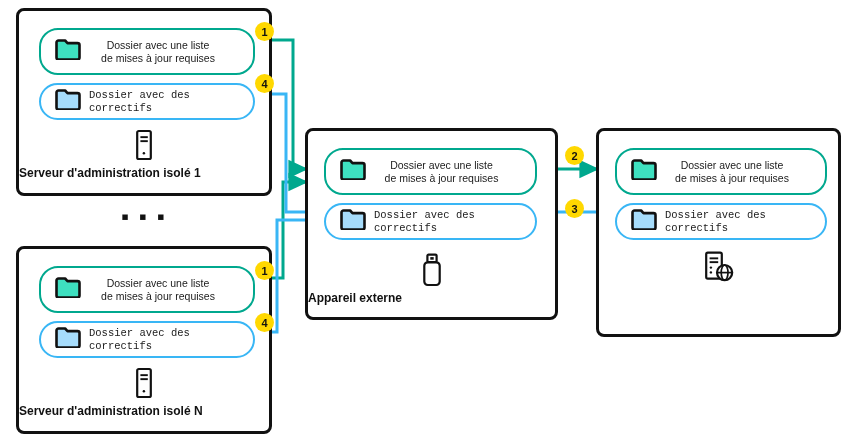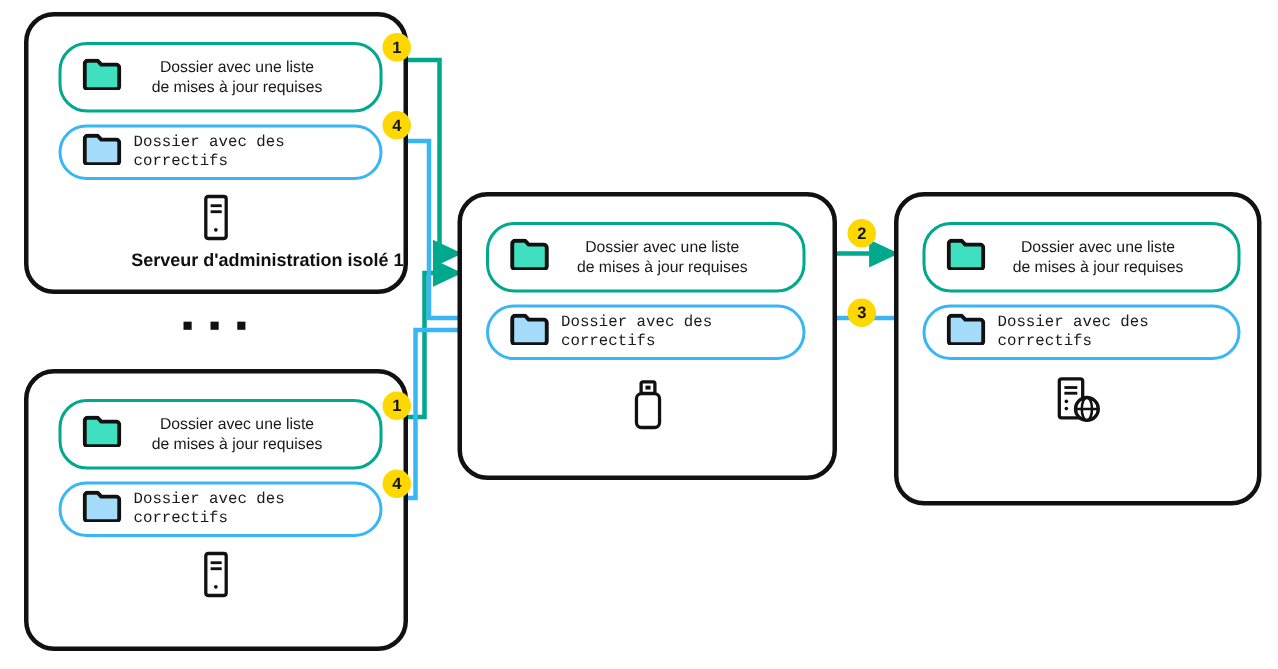--- a/index.html
+++ b/index.html
@@ -18,21 +18,21 @@
     position: absolute;
     left: 0; top: 0;
     width: 852px;
     height: 446px;
   }
   
   .panel {
     position: absolute;
     box-sizing: border-box;
     border: 3px solid #111111;
-    border-radius: 20px;
+    border-radius: 8px;
     background: #ffffff;
   }
   #panel-iso1   { left: 16px;  top: 8px;   width: 256px; height: 188px; }
   #panel-isoN   { left: 16px;  top: 246px; width: 256px; height: 188px; }
   #panel-ext    { left: 305px; top: 128px; width: 253px; height: 192px; }
   #panel-net    { left: 596px; top: 128px; width: 245px; height: 209px; }
 
   
   .frow {
     position: absolute;
@@ -73,21 +73,21 @@
   
   .devicon {
     position: absolute;
     left: 0; right: 0;
     display: flex;
     justify-content: center;
   }
   .caption {
     position: absolute;
     left: 0; right: 0;
-    text-align: right;
+    text-align: left;
     font-size: 12px;
     font-weight: bold;
     color: #111111;
     line-height: 15px;
     white-space: pre-line;
   }
 
   
   #wires {
     position: absolute;
@@ -213,20 +213,21 @@
 
     <div class="devicon" style="top:118px;">
       <svg width="24" height="32" viewBox="0 0 24 32">
         <rect x="5.2" y="2" width="13.6" height="28" rx="1.6" fill="#fff" stroke="#111111" stroke-width="2.2"></rect>
         <rect x="8.4" y="7.2" width="7.4" height="1.9" fill="#111111"></rect>
         <rect x="8.4" y="11.2" width="7.4" height="1.9" fill="#111111"></rect>
         <circle cx="11.9" cy="24.2" r="1.25" fill="#111111"></circle>
       </svg>
     </div>
 
+    <div class="caption" style="top:155px;">Serveur d'administration isolé N</div>
   </div>
 
   <div class="panel" id="panel-ext">
 
     <div class="frow r-green-ext centered">
       <span class="ficon">
         <svg width="26" height="21" viewBox="0 0 26 21">
           <path d="M1.5,3.5 a2,2 0 0 1 2,-2 h6.6 l2.4,2.6 h10 a2,2 0 0 1 2,2 v12.4 a2,2 0 0 1 -2,2 h-19 a2,2 0 0 1 -2,-2 z" fill="#3ee0c0" stroke="#111111" stroke-width="2.6" stroke-linejoin="round"></path>
         </svg>
       </span>
@@ -244,20 +245,21 @@
     </div>
 
     <div class="devicon" style="top:122px;">
       <svg width="22" height="34" viewBox="0 0 22 34">
         <rect x="6.4" y="1.6" width="9.2" height="7.6" rx="1.2" fill="#fff" stroke="#111111" stroke-width="2.2"></rect>
         <rect x="9.3" y="4.1" width="3.4" height="2.6" fill="#111111"></rect>
         <rect x="3.3" y="9.4" width="15.4" height="22.6" rx="3.4" fill="#fff" stroke="#111111" stroke-width="2.2"></rect>
       </svg>
     </div>
 
+    <div class="caption" style="top:160px;">Appareil externe</div>
   </div>
 
   <div class="panel" id="panel-net">
 
     <div class="frow r-green-net centered">
       <span class="ficon">
         <svg width="26" height="21" viewBox="0 0 26 21">
           <path d="M1.5,3.5 a2,2 0 0 1 2,-2 h6.6 l2.4,2.6 h10 a2,2 0 0 1 2,2 v12.4 a2,2 0 0 1 -2,2 h-19 a2,2 0 0 1 -2,-2 z" fill="#3ee0c0" stroke="#111111" stroke-width="2.6" stroke-linejoin="round"></path>
         </svg>
       </span>

